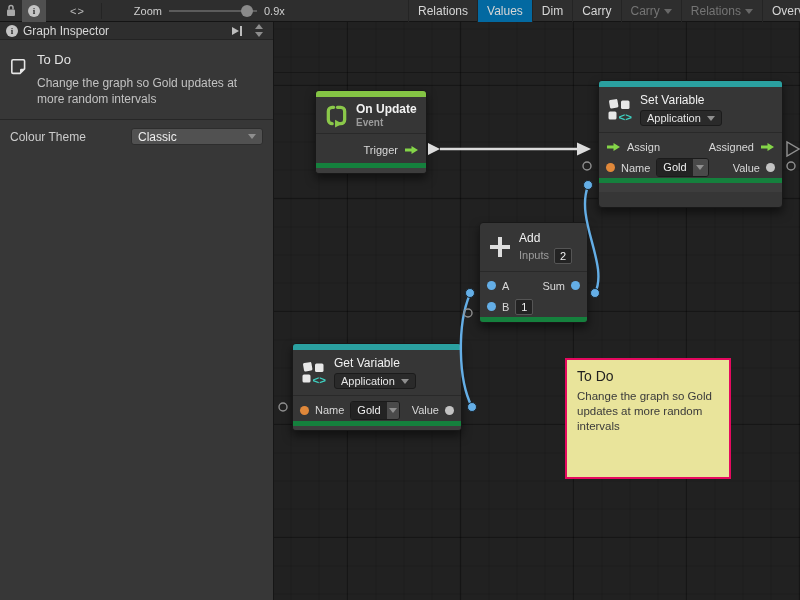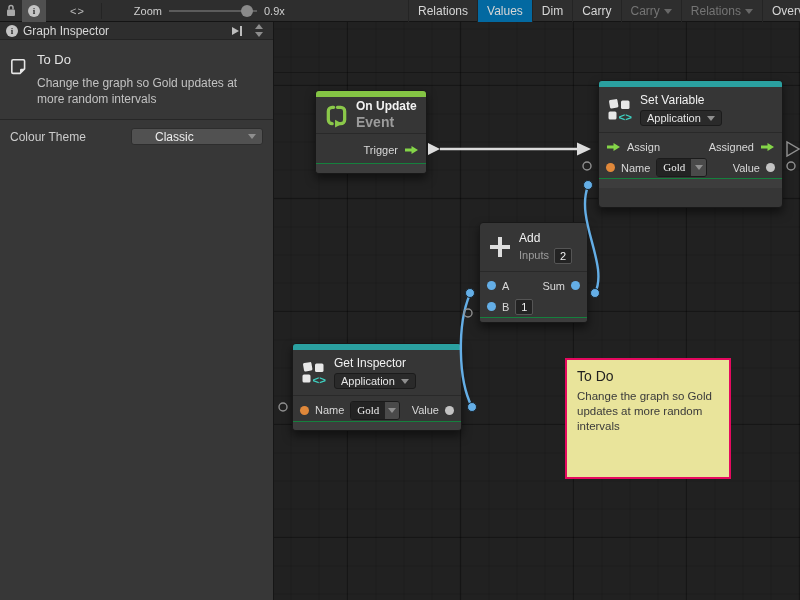--- a/index.html
+++ b/index.html
@@ -61,52 +61,52 @@
     border-top:5px solid #8d8d8d; }
   .todo-sec { display:flex; gap:10px; padding:10px 8px 12px 10px; }
   .todo-txts { flex:1; }
   .todo-title { color:#e4e4e4; font-size:13px; margin:2px 0 8px; }
   .todo-body { color:#c2c2c2; font-size:12px; line-height:1.35; width:228px; }
   .insp-div { height:1px; background:#262626; }
   .theme-row { display:flex; align-items:center; padding:8px 10px; }
   .theme-label { color:#cccccc; font-size:12px; flex:1; }
   .theme-dd { width:132px; height:17px; background:#515151; border:1px solid #2d2d2d; border-radius:3px;
     display:flex; align-items:center; padding:0 6px; color:#eeeeee; font-size:12px; }
-  .theme-dd .grow { flex:1;margin-left:17px; }
+  .theme-dd .grow { flex:1; }
 
   
   .canvas { position:relative; flex:1; overflow:hidden; background-color:#212121;
     background-image:
       repeating-linear-gradient(to right, rgba(0,0,0,.30) 0 1px, transparent 1px 113px),
       repeating-linear-gradient(to bottom, rgba(0,0,0,.30) 0 1px, transparent 1px 113px),
       repeating-linear-gradient(to right, rgba(0,0,0,.10) 0 1px, transparent 1px 28.25px),
       repeating-linear-gradient(to bottom, rgba(0,0,0,.10) 0 1px, transparent 1px 28.25px);
     background-position: 73px 0, 0 63px, 16.5px 0, 0 6.5px; }
 
   .node { position:absolute; background:#363636; border:1px solid #181818; border-radius:4px;
     box-shadow:0 5px 10px rgba(0,0,0,.5); color:#dddddd; font-size:11px; overflow:hidden; }
   .strip { height:6px; }
   .strip.green { background:#84c444; }
   .strip.teal { background:#2aa0a0; }
   .nhead { display:flex; align-items:center; gap:7px; padding:5px 8px; border-bottom:1px solid #292929; }
   .ntitle { font-size:12px; color:#f2f2f2; line-height:1.25; }
-  .nsub { font-size:14px; color:#9c9c9c; line-height:1.2; }
-  .nbody { padding-top:3px; border-bottom:1px solid #15803d; }
+  .nsub { font-size:10px; color:#9c9c9c; line-height:1.2; }
+  .nbody { padding-top:3px; border-bottom:5px solid #15803d; }
   .prow { display:flex; align-items:center; height:21px; padding:0 7px; gap:6px; color:#d8d8d8; }
   .grow { flex:1; }
   .nfoot { height:9px; background:#3d3d3d; }
   .dot { width:9px; height:9px; border-radius:50%; flex:0 0 auto; }
   .dot.blue { background:#64aee6; }
   .dot.orange { background:#e0883a; }
   .dot.gray { background:#c3c3c3; }
   .chip { display:flex; align-items:center; gap:6px; background:#2a2a2a; border:1px solid #1b1b1b;
     border-radius:3px; padding:1px 6px; font-size:11px; color:#e6e6e6; }
   .valbox { background:#232323; border:1px solid #555555; border-radius:2px; padding:0 5px;
     font-size:11px; color:#f0f0f0; line-height:14px; }
-  .dd2 { display:flex; align-items:stretch; border:1px solid #1b1b1b; border-radius:3px; overflow:hidden;font-family:Liberation Serif, serif; }
+  .dd2 { display:flex; align-items:stretch; border:1px solid #1b1b1b; border-radius:3px; overflow:hidden; }
   .dd2 .lbl { background:#232323; padding:1px 6px; color:#f0f0f0; font-size:11px; line-height:15px; }
   .dd2 .arr { background:#4a4a4a; width:15px; display:flex; align-items:center; justify-content:center; }
   .arrow-ic { flex:0 0 auto; display:block; }
 
   
   .note { position:absolute; left:291px; top:336px; width:166px; height:121px; background:#e9e49b;
     border:2px solid #e5095f; padding:8px 10px; }
   .note-title { color:#1f1f1f; font-size:14px; margin-bottom:5px; }
   .note-body { color:#3a3a3a; font-size:11.5px; line-height:1.3; }
 
@@ -310,21 +310,21 @@
       <div class="node" style="left:18px; top:321px; width:170px; height:88px;">
         <div class="strip teal"></div>
         <div class="nhead" style="height:46px;">
           <svg width="26" height="26" viewBox="0 0 26 26">
             <rect x="2.5" y="2.5" width="8.5" height="8.5" rx="1.5" fill="#e8e8e8" transform="rotate(-10 7 7)"></rect>
             <rect x="14" y="3.5" width="8.5" height="8.5" rx="1.5" fill="#e8e8e8"></rect>
             <rect x="1.5" y="14.5" width="8" height="8" rx="1.5" fill="#e8e8e8"></rect>
             <text x="11.5" y="23.5" fill="#3ed2c2" font-size="11.5" font-weight="bold" font-family="Liberation Sans, sans-serif">&lt;&gt;</text>
           </svg>
           <div>
-            <div class="ntitle">Get Inspector</div>
+            <div class="ntitle">Get Variable</div>
             <div class="chip" style="margin-top:2px;">
               <span>Application</span>
               <span class="caret"></span>
             </div>
           </div>
         </div>
         <div class="nbody">
           <div class="prow" style="height:22px;">
             <span class="dot orange"></span>
             <span>Name</span>

